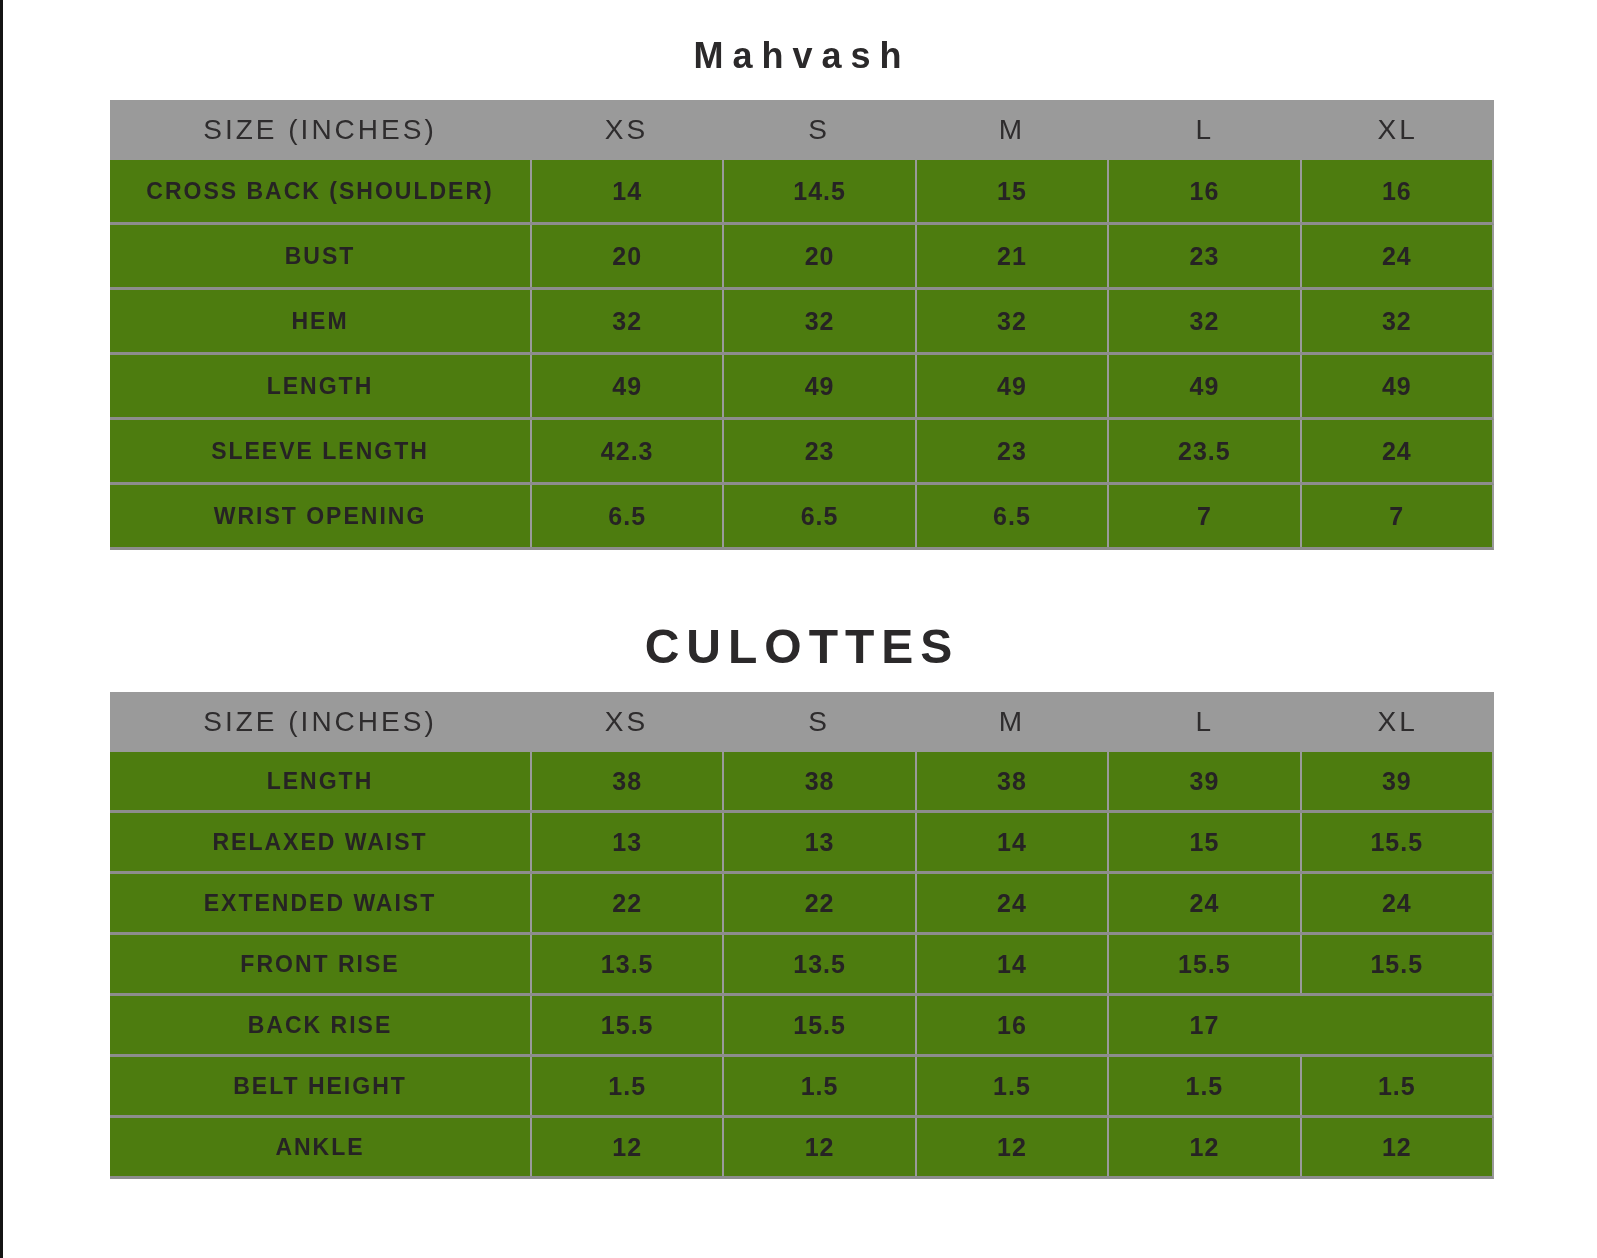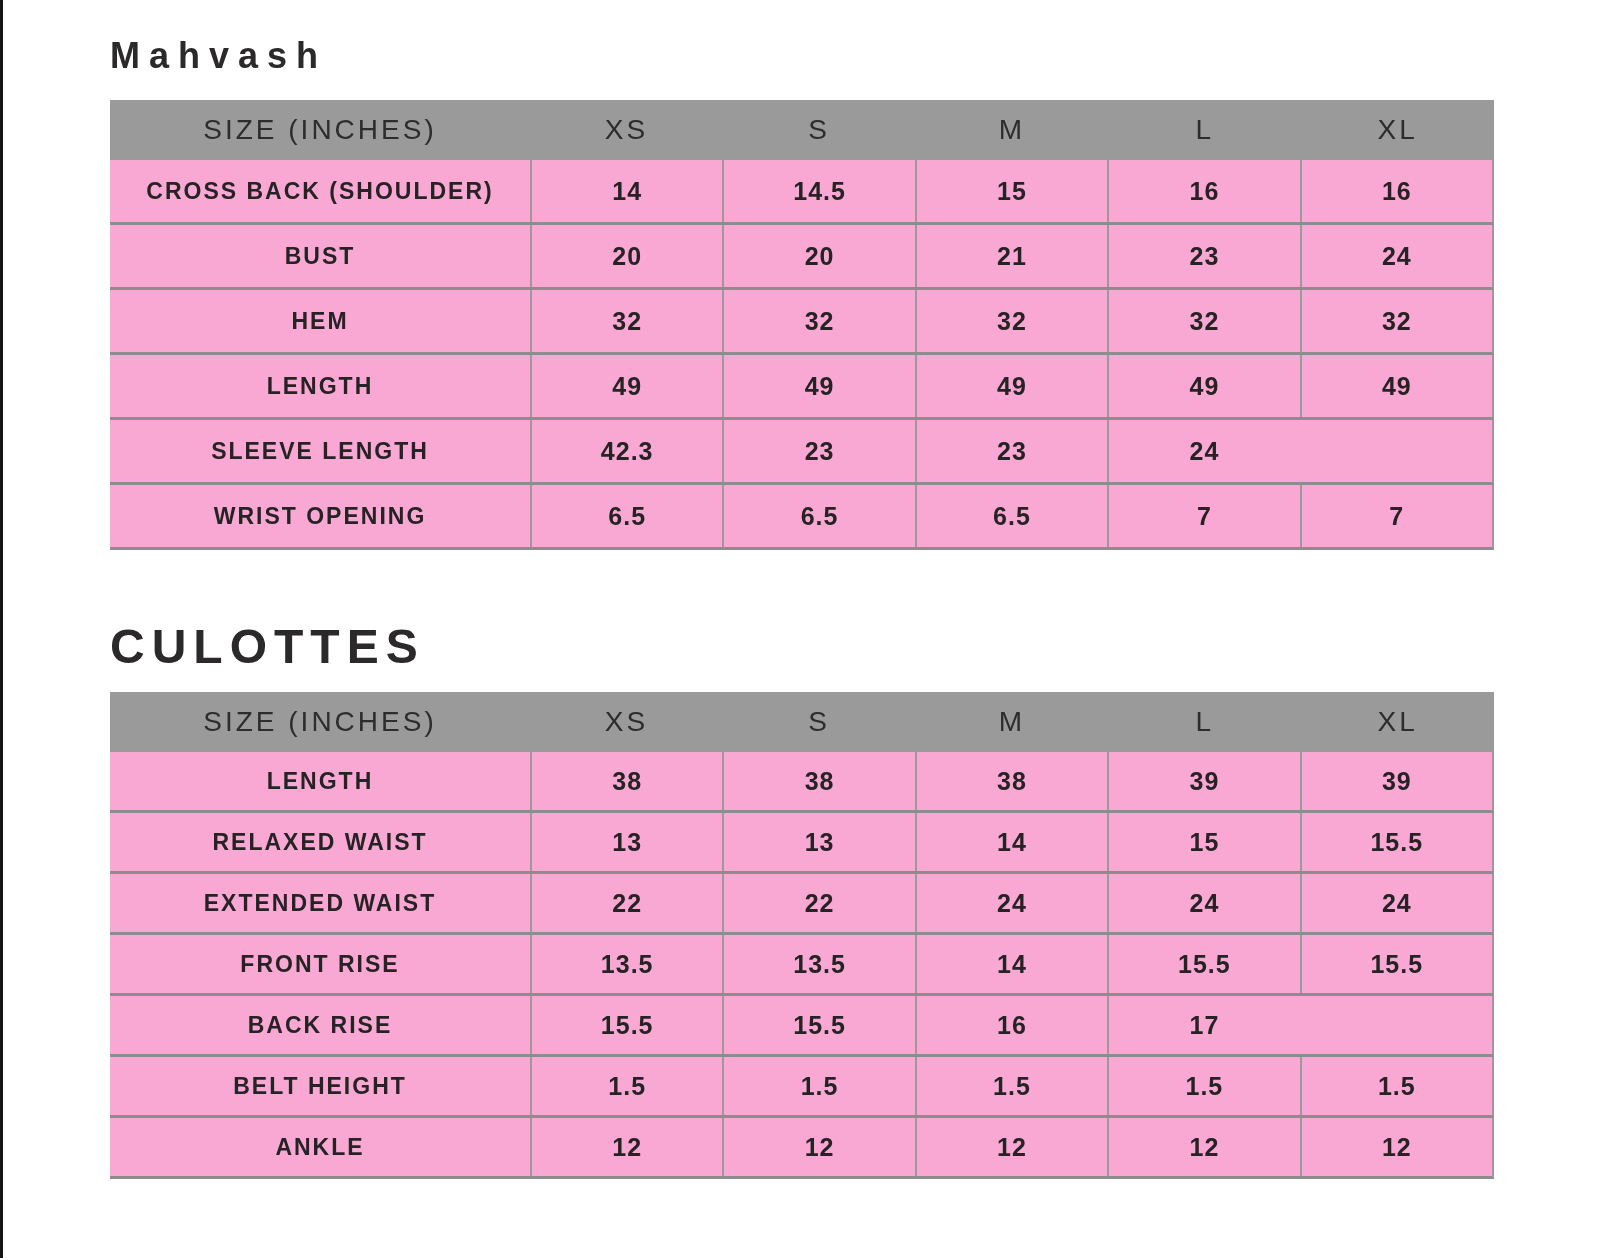--- a/index.html
+++ b/index.html
@@ -15,21 +15,21 @@
     position: absolute; left: 0; top: 0;
     width: 3px; height: 1258px;
     background: #141414;
   }
   .content {
     position: absolute;
     left: 110px; top: 0;
     width: 1384px;
   }
   .chart-title {
-    text-align: left;
+    text-align: center;
     color: #2b292a;
     font-weight: bold;
   }
   .title-mixed {
     margin-top: 34px;
     font-size: 36px;
     line-height: 44px;
     letter-spacing: 9px;
   }
   .title-caps {
@@ -55,21 +55,21 @@
     font-size: 28px;
     letter-spacing: 3px;
     color: #2e2c2d;
   }
   .tbody { width: 100%; }
   .trow {
     display: grid;
     grid-template-columns: 420px repeat(5, 1fr);
     border-bottom: 3px solid #8d8d8d;
     border-right: 2px solid #9a9a9a;
-    background: #f9a8d4;
+    background: #4d7c0f;
   }
   .t1 .trow .cell { height: 62px; }
   .t2 .trow .cell { height: 58px; }
   .cell {
     display: flex;
     align-items: center;
     justify-content: center;
     font-weight: bold;
     font-size: 25px;
     letter-spacing: 1px;
@@ -130,20 +130,21 @@
           <div class="cell">49</div>
           <div class="cell">49</div>
           <div class="cell">49</div>
           <div class="cell">49</div>
         </div>
         <div class="trow">
           <div class="cell label">SLEEVE LENGTH</div>
           <div class="cell">42.3</div>
           <div class="cell">23</div>
           <div class="cell">23</div>
+          <div class="cell">23.5</div>
           <div class="cell">24</div>
         </div>
         <div class="trow">
           <div class="cell label">WRIST OPENING</div>
           <div class="cell">6.5</div>
           <div class="cell">6.5</div>
           <div class="cell">6.5</div>
           <div class="cell">7</div>
           <div class="cell">7</div>
         </div>

